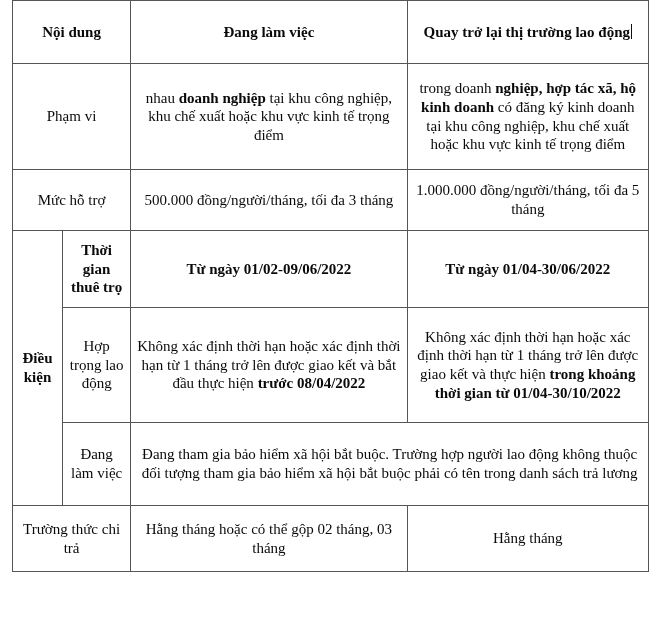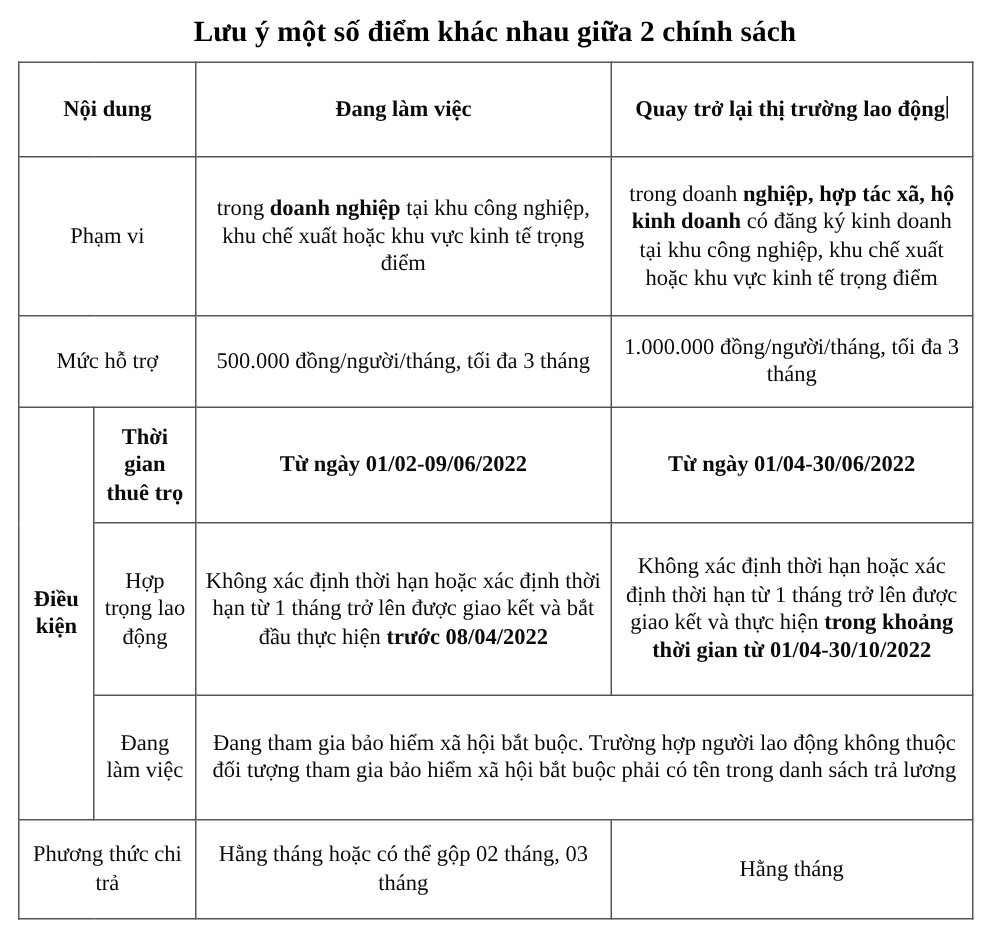--- a/index.html
+++ b/index.html
@@ -80,21 +80,20 @@
     vertical-align: -2px;
     margin-left: 1px;
   }
   .cell-text { display: block; }
 </style>
 </head>
 <body>
 
 <div id="page">
 
-  <div class="doc-title">Lưu ý một số điểm khác nhau giữa 2 chính sách</div>
 
   <table class="cmp">
     <colgroup>
       <col class="w-sub">
         <col class="w-lab">
         <col class="w-c2">
         <col class="w-c3">
     </colgroup>
     <tbody>
 
@@ -102,31 +101,31 @@
         <td class="head" colspan="2">Nội dung</td>
         <td class="head">Đang làm việc</td>
         <td class="head">
             <span class="cell-text">Quay trở lại thị trường lao động<span class="caret"></span></span>
           </td>
       </tr>
 
       <tr class="row-scope">
         <td class="label-top" colspan="2">Phạm vi</td>
         <td>
-          <span>trong </span><b>doanh nghiệp</b><span> tại khu công nghiệp, khu chế xuất hoặc khu vực kinh tế trọng điểm</span>
+          <span>nhau </span><b>doanh nghiệp</b><span> tại khu công nghiệp, khu chế xuất hoặc khu vực kinh tế trọng điểm</span>
         </td>
         <td>
           <span>trong doanh </span><b>nghiệp, hợp tác xã, hộ kinh doanh</b><span> có đăng ký kinh doanh tại khu công nghiệp, khu chế xuất hoặc khu vực kinh tế trọng điểm</span>
         </td>
       </tr>
 
       <tr class="row-amount">
         <td class="label-top" colspan="2">Mức hỗ trợ</td>
         <td>500.000 đồng/người/tháng, tối đa 3 tháng</td>
-        <td>1.000.000 đồng/người/tháng, tối đa 3 tháng</td>
+        <td>1.000.000 đồng/người/tháng, tối đa 5 tháng</td>
       </tr>
 
       <tr class="row-time">
         <td class="label-top" rowspan="3">Điều kiện</td>
         <td>Thời gian thuê trọ</td>
         <td>Từ ngày 01/02-09/06/2022</td>
         <td>Từ ngày 01/04-30/06/2022</td>
       </tr>
 
       <tr class="row-contract">
@@ -138,21 +137,21 @@
           <span>Không xác định thời hạn hoặc xác định thời hạn từ 1 tháng trở lên được giao kết và thực hiện </span><b>trong khoảng thời gian từ 01/04-30/10/2022</b>
         </td>
       </tr>
 
       <tr class="row-working">
         <td>Đang làm việc</td>
         <td colspan="2">Đang tham gia bảo hiểm xã hội bắt buộc. Trường hợp người lao động không thuộc đối tượng tham gia bảo hiểm xã hội bắt buộc phải có tên trong danh sách trả lương</td>
       </tr>
 
       <tr class="row-pay">
-        <td colspan="2">Phương thức chi trả</td>
+        <td colspan="2">Trường thức chi trả</td>
         <td>Hằng tháng hoặc có thể gộp 02 tháng, 03 tháng</td>
         <td>Hằng tháng</td>
       </tr>
 
     </tbody>
   </table>
 
 </div>
 
 </body></html>

